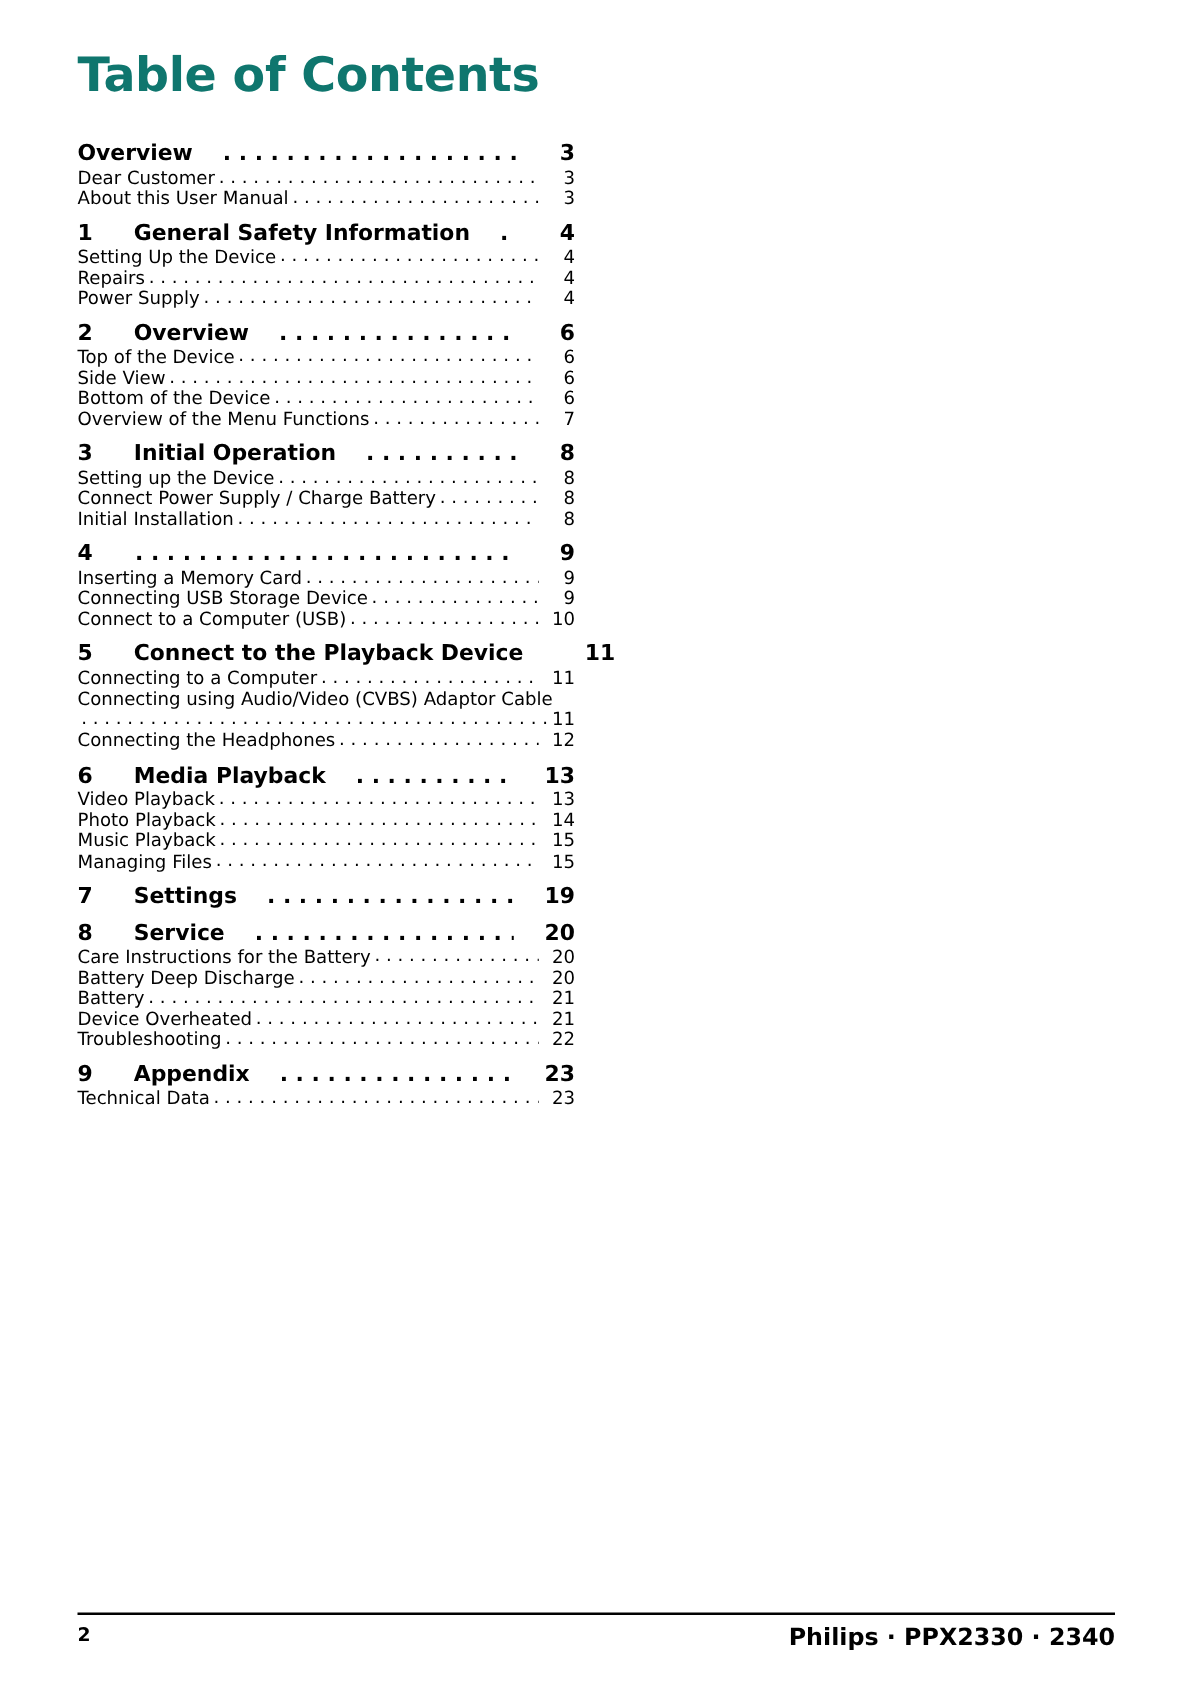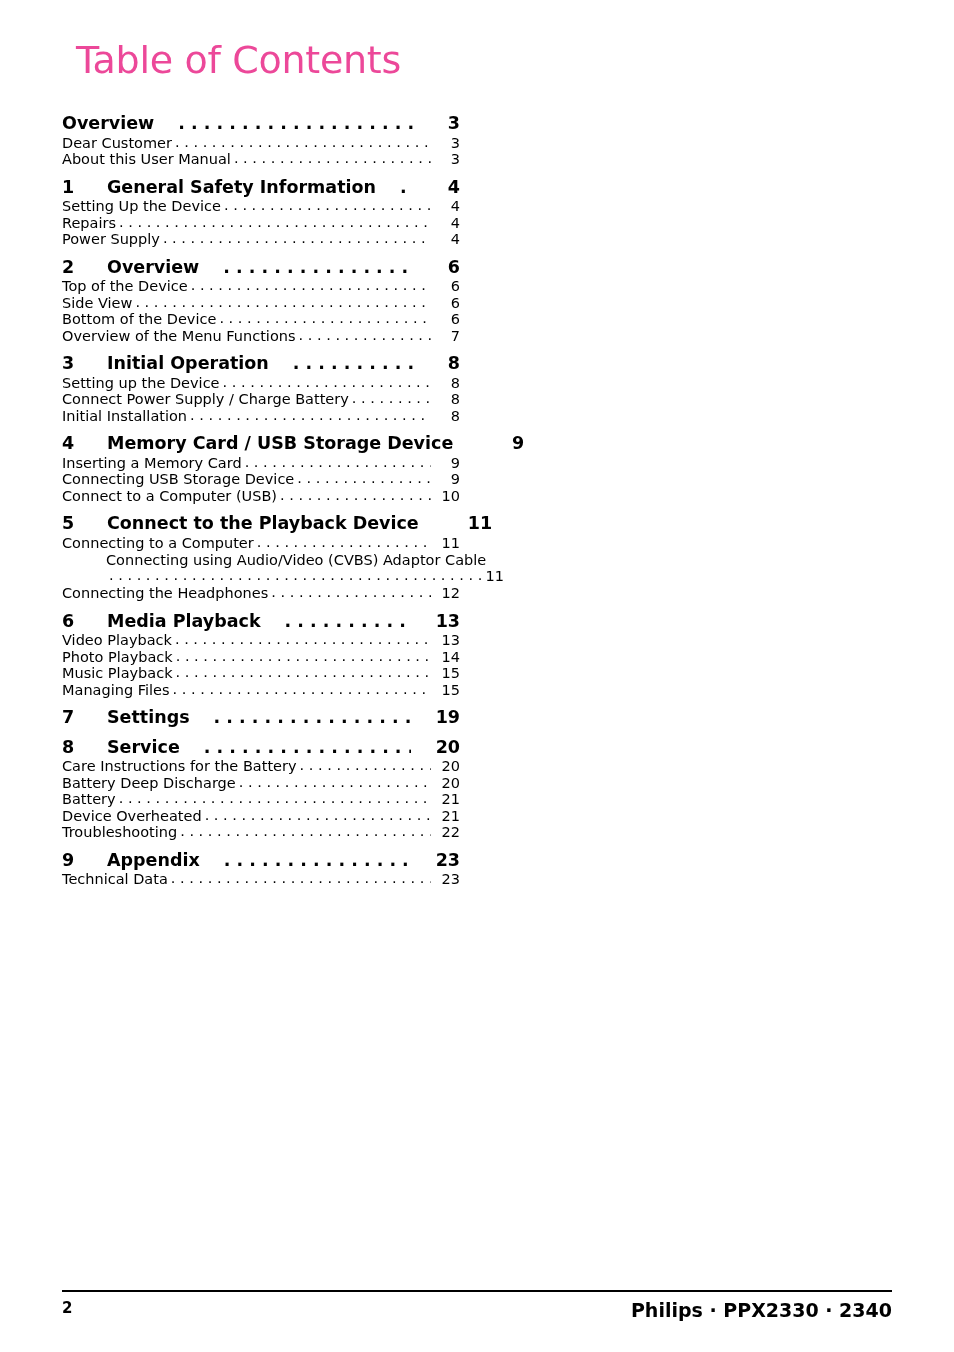--- a/index.html
+++ b/index.html
@@ -16,27 +16,27 @@
     overflow: hidden;
   }
   .page {
     position: absolute;
     left: 0; top: 0;
     width: 954px;
     height: 1352px;
   }
   .title {
     position: absolute;
-    left: 76px;
+    left: 62px;
     top: 38px;
     font-family: "DejaVu Sans", sans-serif;
-    font-weight: normal;
+    font-weight: bold;
     font-size: 38px;
     letter-spacing: -0.3px;
-    color: #ec4899;
+    color: #0f766e;
   }
   .toc {
     position: absolute;
     left: 62px;
     top: 103px;
     width: 400px;
   }
   .entry {
     display: flex;
     align-items: baseline;
@@ -91,21 +91,20 @@
     font-size: 14.5px;
     position: relative;
     top: -1px;
   }
   .section .pg {
     flex: 0 0 26px;
     text-align: right;
   }
   .section.wrap {
     display: block;
-    margin-left: 44px;
   }
   .section.wrap .l1 {
     white-space: nowrap;
   }
   .section.wrap .l2 {
     display: flex;
     align-items: baseline;
     width: 398px;
   }
   .section.wrap .l2 .dots {
@@ -228,21 +227,20 @@
         <span class="dots">. . . . . . . . . . . . . . . . . . . . . . . . . . . . . . . . . . . . . . . . . . . . . . . . . . . . . . . . . . . . . . . . . . . . . . . . . . . . . . . . </span>
         <span class="pg">8</span>
       </div>
       <div class="entry section">
         <span class="label">Initial Installation</span>
         <span class="dots">. . . . . . . . . . . . . . . . . . . . . . . . . . . . . . . . . . . . . . . . . . . . . . . . . . . . . . . . . . . . . . . . . . . . . . . . . . . . . . . . </span>
         <span class="pg">8</span>
       </div>
       <div class="entry chapter">
         <span class="num">4</span>
-        <span class="label">Memory Card / USB Storage Device</span>
         <span class="dots">. . . . . . . . . . . . . . . . . . . . . . . . . . . . . . . . . . . . . . . . . . . . . . . . . . . . . . . . . . . . </span>
         <span class="pg">9</span>
       </div>
       <div class="entry section">
         <span class="label">Inserting a Memory Card</span>
         <span class="dots">. . . . . . . . . . . . . . . . . . . . . . . . . . . . . . . . . . . . . . . . . . . . . . . . . . . . . . . . . . . . . . . . . . . . . . . . . . . . . . . . </span>
         <span class="pg">9</span>
       </div>
       <div class="entry section">
         <span class="label">Connecting USB Storage Device</span>

